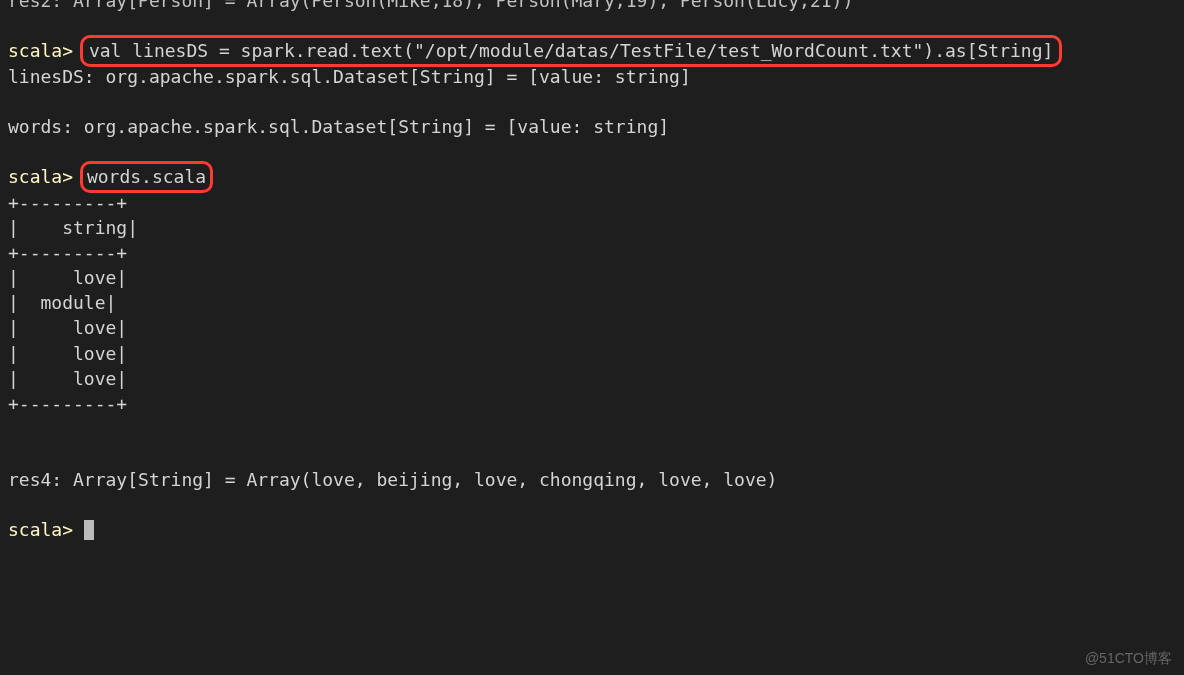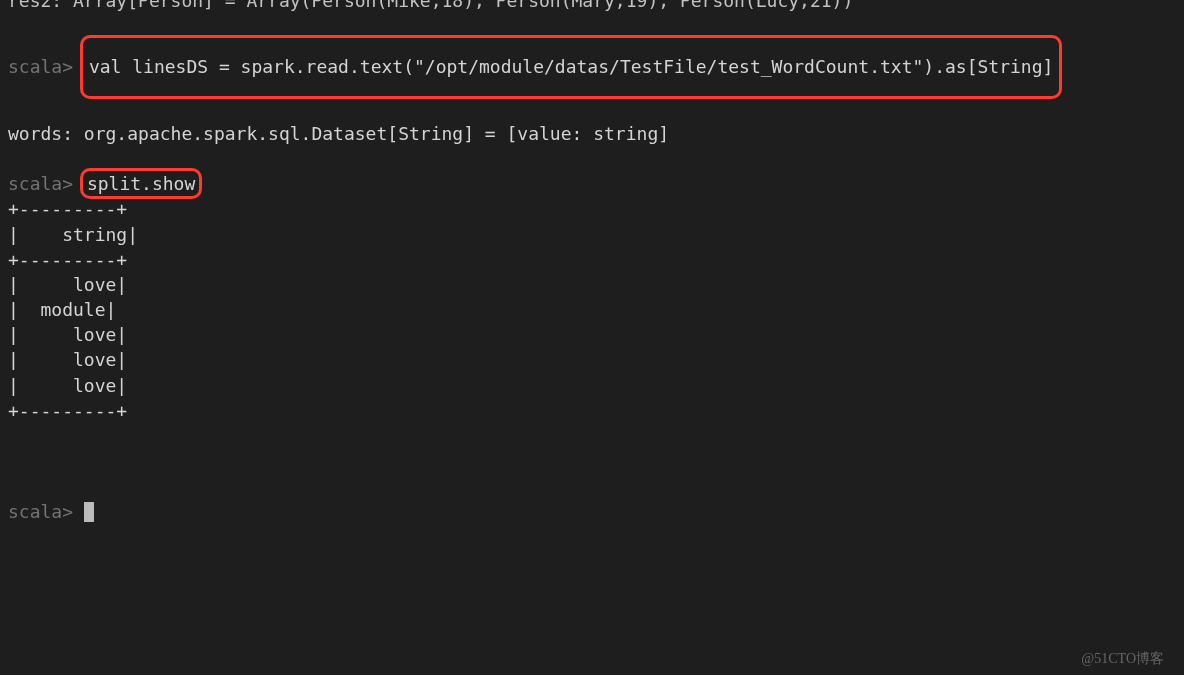--- a/index.html
+++ b/index.html
@@ -10,81 +10,83 @@
     font-size: 18px;
     line-height: 1.4;
     padding: 0;
     width: 1184px;
     height: 675px;
     overflow: hidden;
     position: relative;
   }
   .terminal { padding: 0 8px; }
   .line { white-space: pre; }
-  .prompt { color: #737373; }
+  .prompt { color: #fef9c3; }
   .hl {
     border: 3px solid #ff3b30;
     border-radius: 10px;
     display: inline-block;
     padding: 0 4px;
     margin: -3px -4px;
   }
-  .hl-wide { padding: 16px 6px; }
+  .hl-wide { padding: 0 6px; }
   .cursor {
     display: inline-block;
     width: 10px;
     height: 20px;
     background: #bbbbbb;
     vertical-align: text-bottom;
   }
   .watermark {
     position: absolute;
     bottom: 6px;
-    right: 20px;
+    right: 12px;
     color: #666;
     font-size: 14px;
-    font-family: Liberation Serif, serif;
+    font-family: Liberation Sans, sans-serif;
   }
   .blank { height: 1.4em; }
 </style>
 </head>
 <body>
 
 <div class="terminal">
 
   <div class="line" style="margin-top:-12px; opacity:0.9;">res2: Array[Person] = Array(Person(Mike,18), Person(Mary,19), Person(Lucy,21))</div>
 
   <div class="blank"></div>
 
   <div class="line"><span class="prompt">scala&gt;</span> <span class="hl hl-wide"><span>val linesDS = spark.read.text("/opt/module/datas/TestFile/test_WordCount.txt").as[String]</span></span></div>
 
+  <div class="line">linesDS: org.apache.spark.sql.Dataset[String] = [value: string]</div>
 
   <div class="blank"></div>
 
 
   <div class="line">words: org.apache.spark.sql.Dataset[String] = [value: string]</div>
 
   <div class="blank"></div>
 
-  <div class="line"><span class="prompt">scala&gt;</span> <span class="hl"><span>split.show</span></span></div>
+  <div class="line"><span class="prompt">scala&gt;</span> <span class="hl"><span>words.scala</span></span></div>
 
   <div class="line">+---------+</div>
   <div class="line">|    string|</div>
   <div class="line">+---------+</div>
   <div class="line">|     love|</div>
   <div class="line">|  module|</div>
   <div class="line">|     love|</div>
   <div class="line">|     love|</div>
   <div class="line">|     love|</div>
   <div class="line">+---------+</div>
 
   <div class="blank"></div>
   <div class="blank"></div>
 
 
+  <div class="line">res4: Array[String] = Array(love, beijing, love, chongqing, love, love)</div>
 
   <div class="blank"></div>
 
   <div class="line"><span class="prompt">scala&gt;</span> <span class="cursor"></span></div>
 
 </div>
 
 <div class="watermark">@51CTO博客</div>
 
 </body></html>

